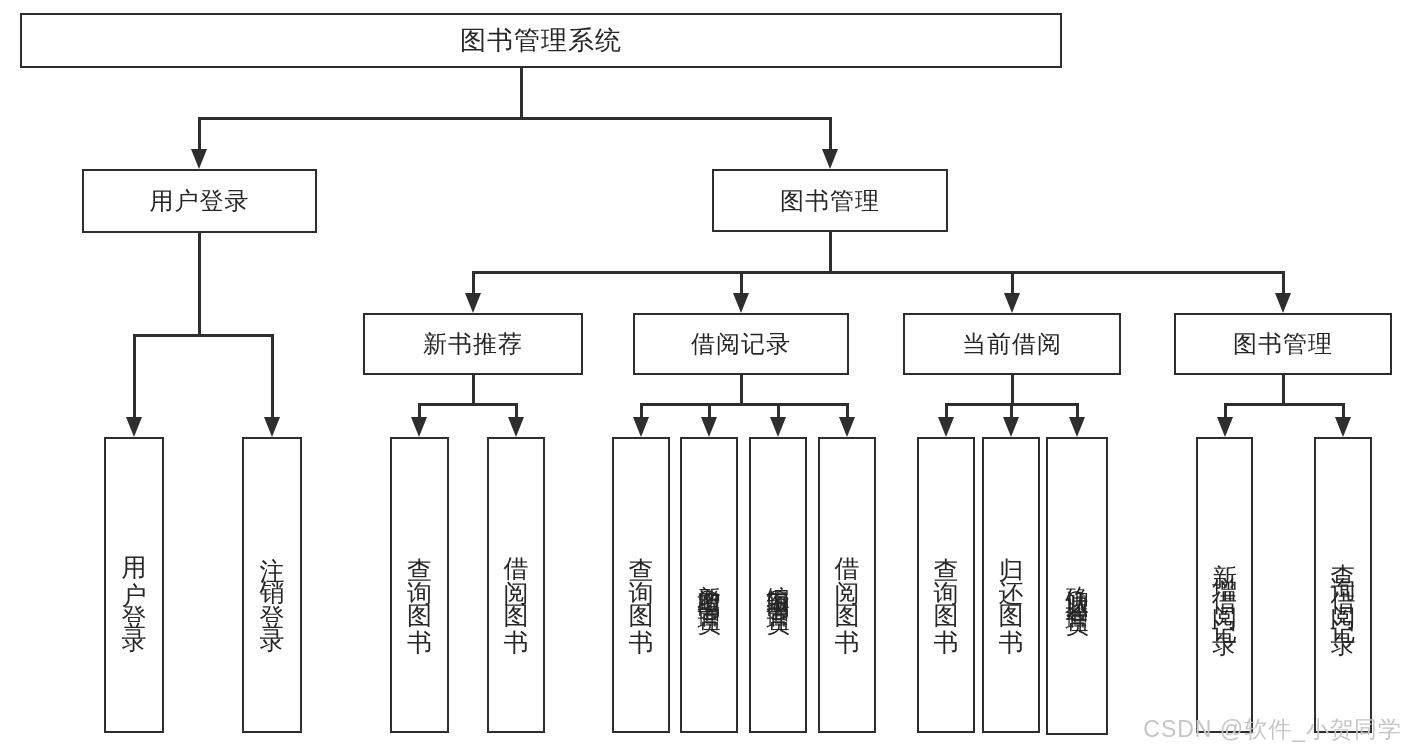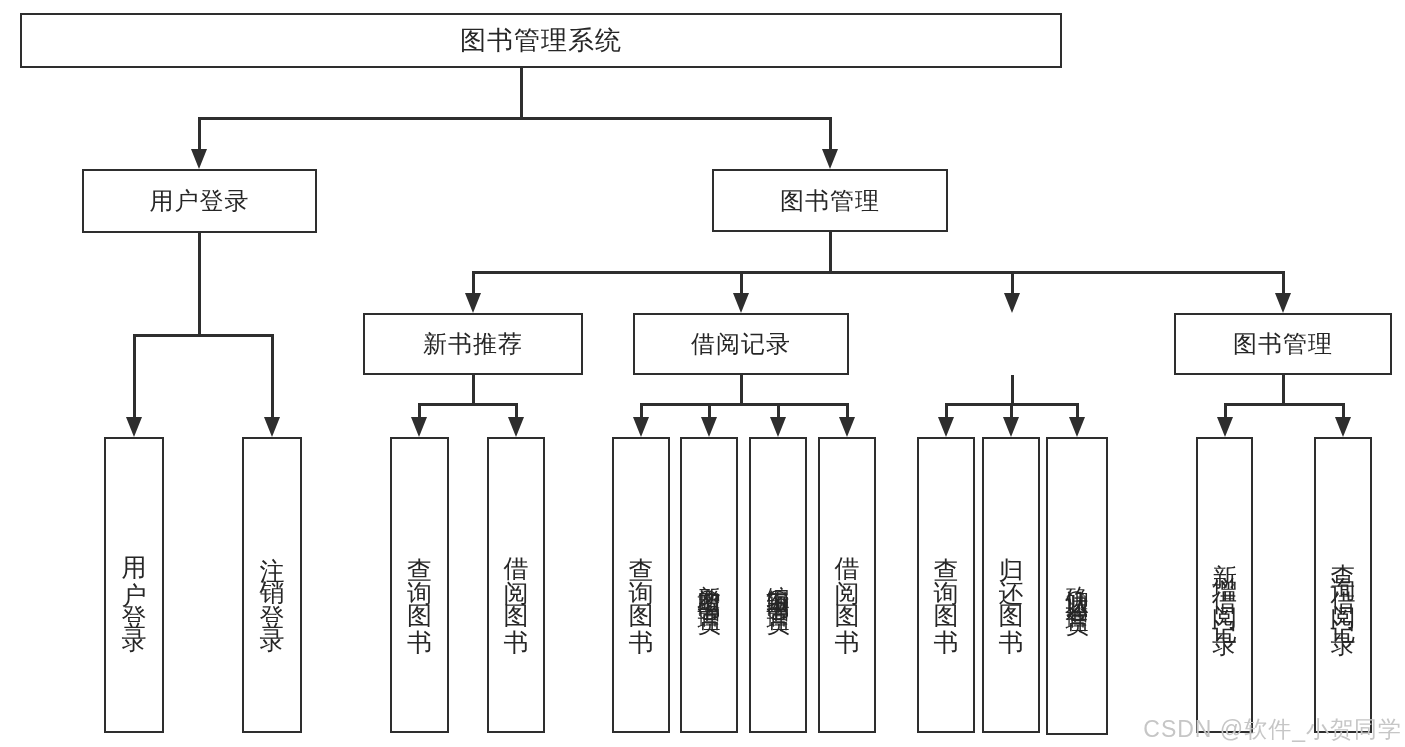--- a/index.html
+++ b/index.html
@@ -53,20 +53,23 @@
   </div>
   <div class="node hnode" style="left:712px;top:169px;width:236px;height:63px">
     <span>图书管理</span>
   </div>
 
   <div class="node hnode" style="left:363px;top:313px;width:220px;height:62px">
     <span>新书推荐</span>
   </div>
   <div class="node hnode" style="left:633px;top:313px;width:216px;height:62px">
     <span>借阅记录</span>
+  </div>
+  <div class="node hnode" style="left:903px;top:313px;width:218px;height:62px">
+    <span>当前借阅</span>
   </div>
   <div class="node hnode" style="left:1174px;top:313px;width:218px;height:62px">
     <span>图书管理</span>
   </div>
 
   <div class="node vnode s4" style="left:104px;top:437px;width:60px;height:296px">
     <span>用户登录</span>
   </div>
   <div class="node vnode s4" style="left:242px;top:437px;width:60px;height:296px">
     <span>注销登录</span>

